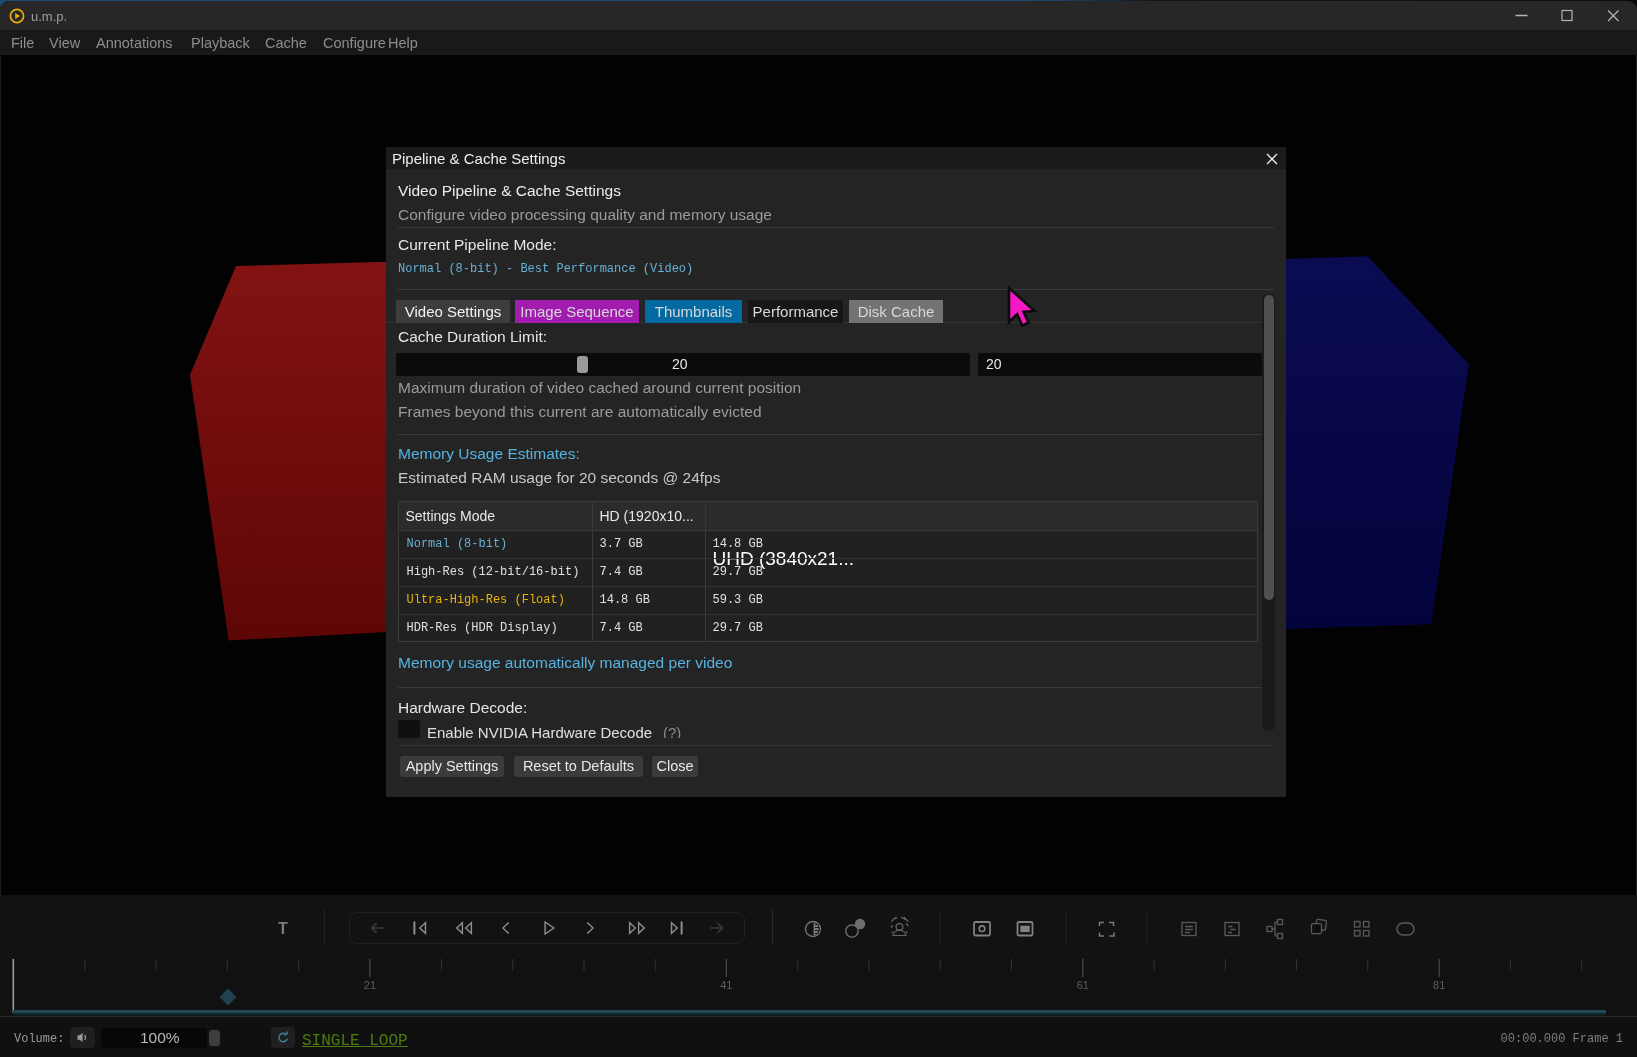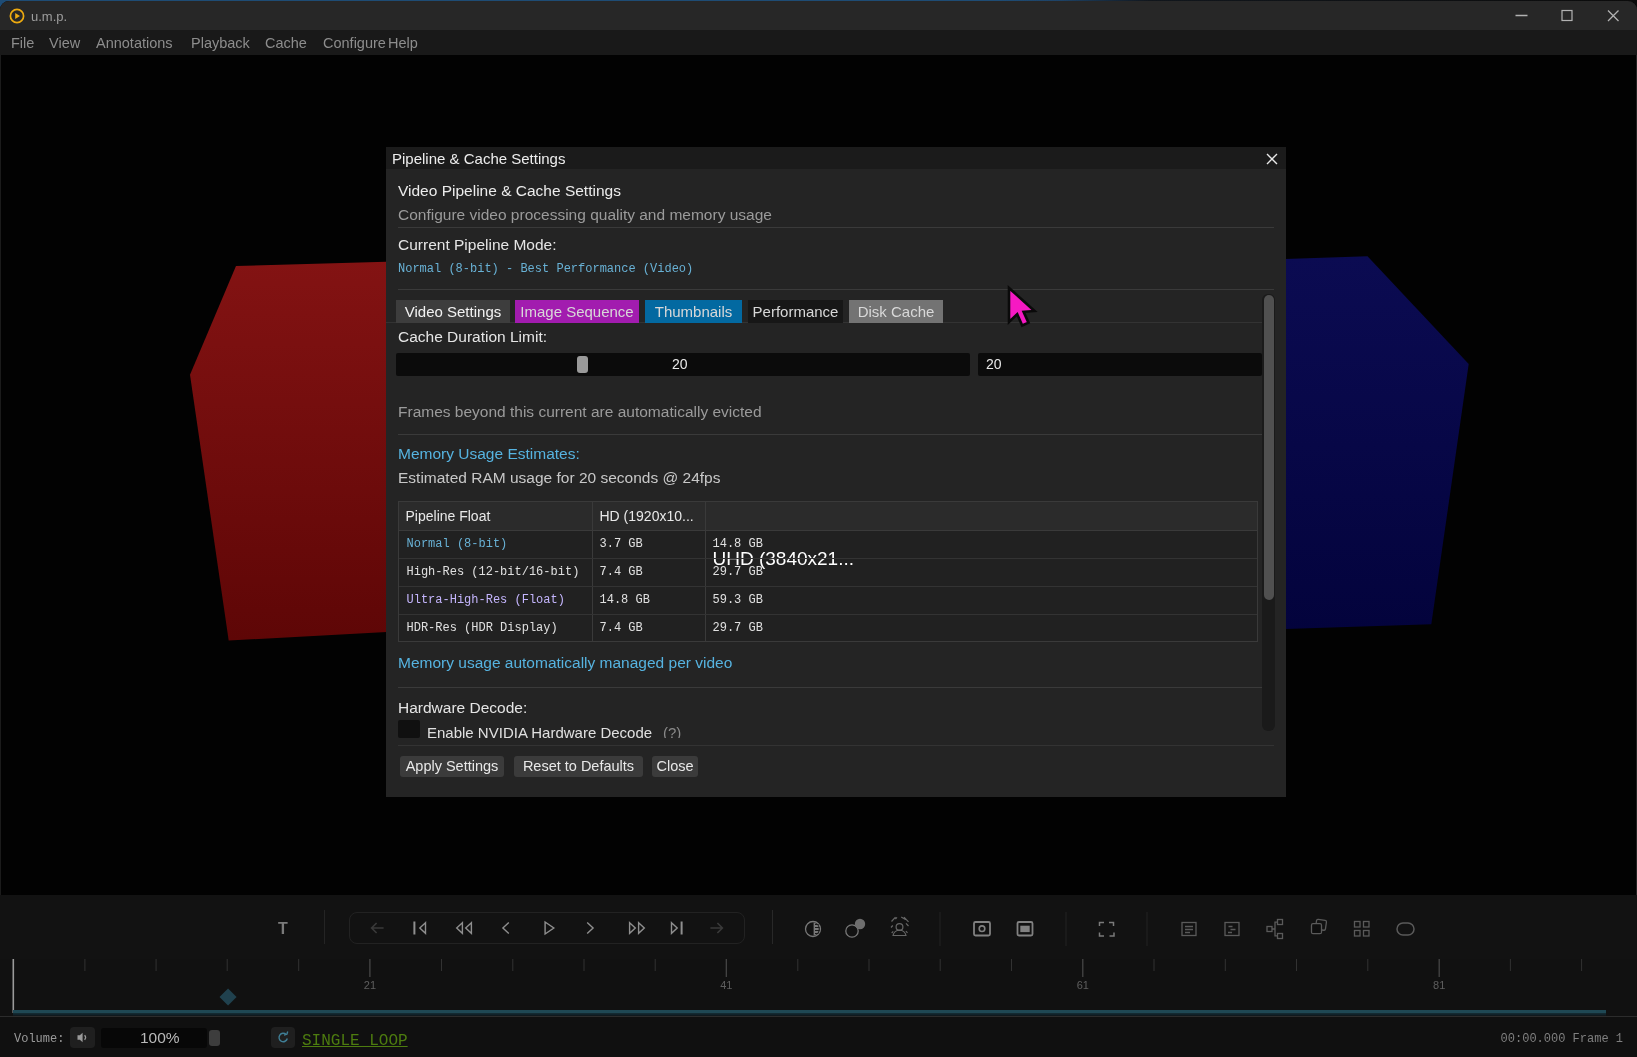--- a/index.html
+++ b/index.html
@@ -72,43 +72,44 @@
       <div class="abs" style="left:259px;top:131px;height:23px;background:#0369a1;width:97px;text-align:center;font-size:15px;color:#d8d8d8;line-height:23px;">Thumbnails</div>
       <div class="abs" style="left:362px;top:131px;height:23px;background:#171717;width:95px;text-align:center;font-size:15px;color:#d8d8d8;line-height:23px;">Performance</div>
       <div class="abs" style="left:463px;top:131px;height:23px;background:#737373;width:94px;text-align:center;font-size:15px;color:#d8d8d8;line-height:23px;">Disk Cache</div>
 
       <div class="txt" style="left:12px;top:159px;font-size:15.5px;color:#e5e5e5;">Cache Duration Limit:</div>
       <div class="abs" style="left:10px;top:184px;width:574px;height:23px;background:#0b0b0b;border-radius:2px;"></div>
       <div class="abs" style="left:191px;top:187px;width:11px;height:17px;background:#9a9a9a;border-radius:3px;"></div>
       <div class="txt" style="left:286px;top:187px;font-size:14px;color:#e8e8e8;">20</div>
       <div class="abs" style="left:592px;top:184px;width:284px;height:23px;background:#0b0b0b;border-radius:2px;"></div>
       <div class="txt" style="left:600px;top:187px;font-size:14px;color:#e8e8e8;">20</div>
+      <div class="txt" style="left:12px;top:210px;font-size:15.5px;color:#9b9b9b;">Maximum duration of video cached around current position</div>
       <div class="txt" style="left:12px;top:233.5px;font-size:15.5px;color:#9b9b9b;">Frames beyond this current are automatically evicted</div>
       <div class="sep" style="left:12px;top:265px;width:876px;"></div>
       <div class="txt" style="left:12px;top:276px;font-size:15.5px;color:#56b3e0;">Memory Usage Estimates:</div>
       <div class="txt" style="left:12px;top:300px;font-size:15.5px;color:#c8c8c8;">Estimated RAM usage for 20 seconds @ 24fps</div>
 
       <div class="abs" style="left:12px;top:332px;width:860px;height:141px;border:1px solid #3a3a3a;background:#212121;">
         <div class="abs" style="left:0;top:0;width:858px;height:28px;background:#2b2b2b;"></div>
-        <div class="txt" style="left:6.5px;top:6px;font-size:14px;color:#e8e8e8;">Pipeline Float</div>
+        <div class="txt" style="left:6.5px;top:6px;font-size:14px;color:#e8e8e8;">Settings Mode</div>
         <div class="txt" style="left:200.5px;top:6px;font-size:14px;color:#e8e8e8;">HD (1920x10...</div>
         <div class="txt" style="left:313.5px;top:6px;font-size:19px;color:#ffffff;margin-top:40px;">UHD (3840x21...</div>
         <div class="abs" style="left:193px;top:0;width:1px;height:139px;background:#3a3a3a;"></div>
         <div class="abs" style="left:306px;top:0;width:1px;height:139px;background:#3a3a3a;"></div>
         <div class="abs" style="left:0;top:28px;width:858px;height:1px;background:#3a3a3a;"></div>
         <div class="abs" style="left:0;top:56px;width:858px;height:1px;background:#333;"></div>
         <div class="abs" style="left:0;top:84px;width:858px;height:1px;background:#333;"></div>
         <div class="abs" style="left:0;top:112px;width:858px;height:1px;background:#333;"></div>
         <div class="txt mono" style="left:7.5px;top:35px;font-size:12px;color:#68b1d5;">Normal (8-bit)</div>
         <div class="txt mono" style="left:200.5px;top:35px;font-size:12px;color:#e0e0e0;">3.7 GB</div>
         <div class="txt mono" style="left:313.5px;top:35px;font-size:12px;color:#e0e0e0;">14.8 GB</div>
         <div class="txt mono" style="left:7.5px;top:63px;font-size:12px;color:#e0e0e0;">High-Res (12-bit/16-bit)</div>
         <div class="txt mono" style="left:200.5px;top:63px;font-size:12px;color:#e0e0e0;">7.4 GB</div>
         <div class="txt mono" style="left:313.5px;top:63px;font-size:12px;color:#e0e0e0;">29.7 GB</div>
-        <div class="txt mono" style="left:7.5px;top:91px;font-size:12px;color:#c4b5fd;">Ultra-High-Res (Float)</div>
+        <div class="txt mono" style="left:7.5px;top:91px;font-size:12px;color:#eab308;">Ultra-High-Res (Float)</div>
         <div class="txt mono" style="left:200.5px;top:91px;font-size:12px;color:#e0e0e0;">14.8 GB</div>
         <div class="txt mono" style="left:313.5px;top:91px;font-size:12px;color:#e0e0e0;">59.3 GB</div>
         <div class="txt mono" style="left:7.5px;top:119px;font-size:12px;color:#e0e0e0;">HDR-Res (HDR Display)</div>
         <div class="txt mono" style="left:200.5px;top:119px;font-size:12px;color:#e0e0e0;">7.4 GB</div>
         <div class="txt mono" style="left:313.5px;top:119px;font-size:12px;color:#e0e0e0;">29.7 GB</div>
       </div>
       <div class="txt" style="left:12px;top:485px;font-size:15.5px;color:#56b3e0;">Memory usage automatically managed per video</div>
       <div class="sep" style="left:12px;top:518px;width:876px;"></div>
       <div class="txt" style="left:12px;top:530px;font-size:15.5px;color:#e5e5e5;">Hardware Decode:</div>
       <div class="abs" style="left:12px;top:551px;width:22px;height:18px;background:#101010;border-radius:2px;"></div>

